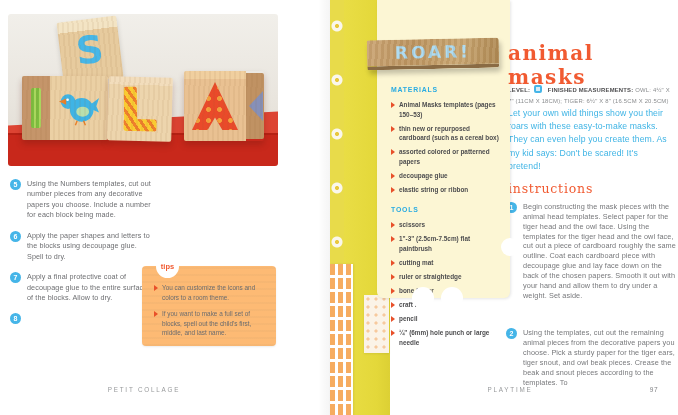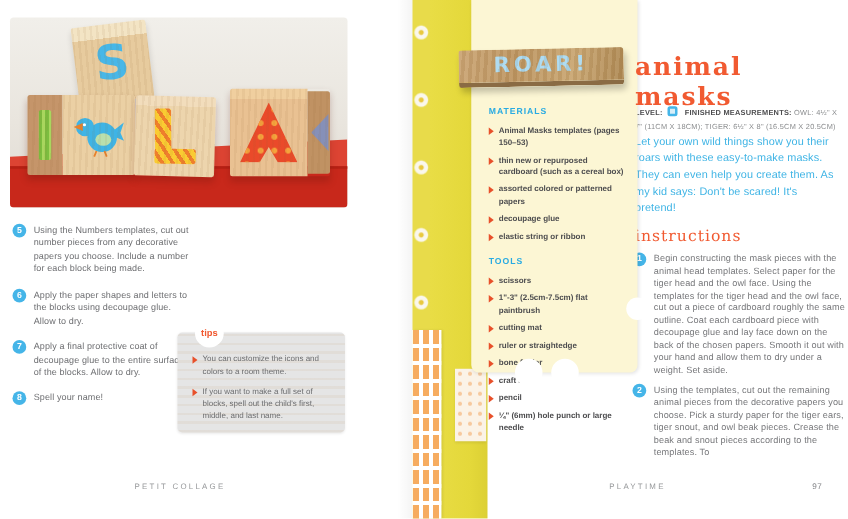--- a/index.html
+++ b/index.html
@@ -86,21 +86,21 @@
   .steps-left { position:absolute; left:10px; top:179px; width:150px; gap:10px; }
   .step { display:flex; align-items:flex-start; }
   .step-num {
     flex:0 0 11px; width:11px; height:11px; border-radius:50%; background:#45B5E8;
     color:#fff; font-size:7px; font-weight:bold; text-align:center; line-height:11px;
   }
   .step-text { margin-left:6px; font-size:7.2px; line-height:1.45; color:#6D6E71; width:128px; letter-spacing:0.1px; }
 
   .tips {
     position:absolute; left:142px; top:266px; width:134px; height:80px;
-    background:#e5e5e5; border-radius:4px;
+    background:#fdba74; border-radius:4px;
     box-shadow:0 1px 2px rgba(0,0,0,0.08);
   }
   .tips:after {
     content:""; position:absolute; inset:0; border-radius:inherit; pointer-events:none;
     background:repeating-linear-gradient(0deg, rgba(190,150,100,0.10) 0 2px, rgba(0,0,0,0) 2px 7px);
   }
   .tips-circle {
     position:absolute; left:14px; top:-11px; width:23px; height:23px; border-radius:50%;
     background:#fff; display:flex; align-items:center; justify-content:center; z-index:2;
   }
@@ -194,21 +194,21 @@
   }
   .intro {
     position:absolute; left:508px; top:107px; width:164px;
     color:#3FB4E5; font-size:8.7px; line-height:1.52; letter-spacing:0.1px;
   }
   .instructions-h {
     position:absolute; left:508px; top:181px;
     color:#F15A31; font-family:"DejaVu Serif", serif; font-weight:400;
     font-size:12.5px; letter-spacing:0.8px;
   }
-  .steps-right { position:absolute; left:506px; top:202px; width:172px; gap:7px; }
+  .steps-right { position:absolute; left:506px; top:202px; width:172px; gap:28px; }
   .steps-right .step-text { font-size:7.3px; width:154px; line-height:1.35; color:#77787B; }
 </style>
 </head>
 <body>
 
 <div class="spread">
 
   <section>
     <div class="photo">
       <div class="tray-top"></div>
@@ -250,31 +250,30 @@
 
     <div class="steps steps-left">
 
         <div class="step">
           <span class="step-num">5</span>
           <span class="step-text">Using the Numbers templates, cut out number pieces from any decorative papers you choose. Include a number for each block being made.</span>
         </div>
 
         <div class="step">
           <span class="step-num">6</span>
-          <span class="step-text">Apply the paper shapes and letters to the blocks using decoupage glue. Allow to dry.</span>
+          <span class="step-text">Apply the paper shapes and letters to the blocks using decoupage glue. Spell to dry.</span>
         </div>
 
         <div class="step">
           <span class="step-num">7</span>
           <span class="step-text">Apply a final protective coat of decoupage glue to the entire surface of the blocks. Allow to dry.</span>
         </div>
 
         <div class="step">
           <span class="step-num">8</span>
-          <span class="step-text">Spell your name!</span>
         </div>
       </div>
 
     <div class="tips">
       <div class="tips-circle">
         <span>tips</span>
       </div>
       <div class="tips-list">
 
           <div class="tip-row">

